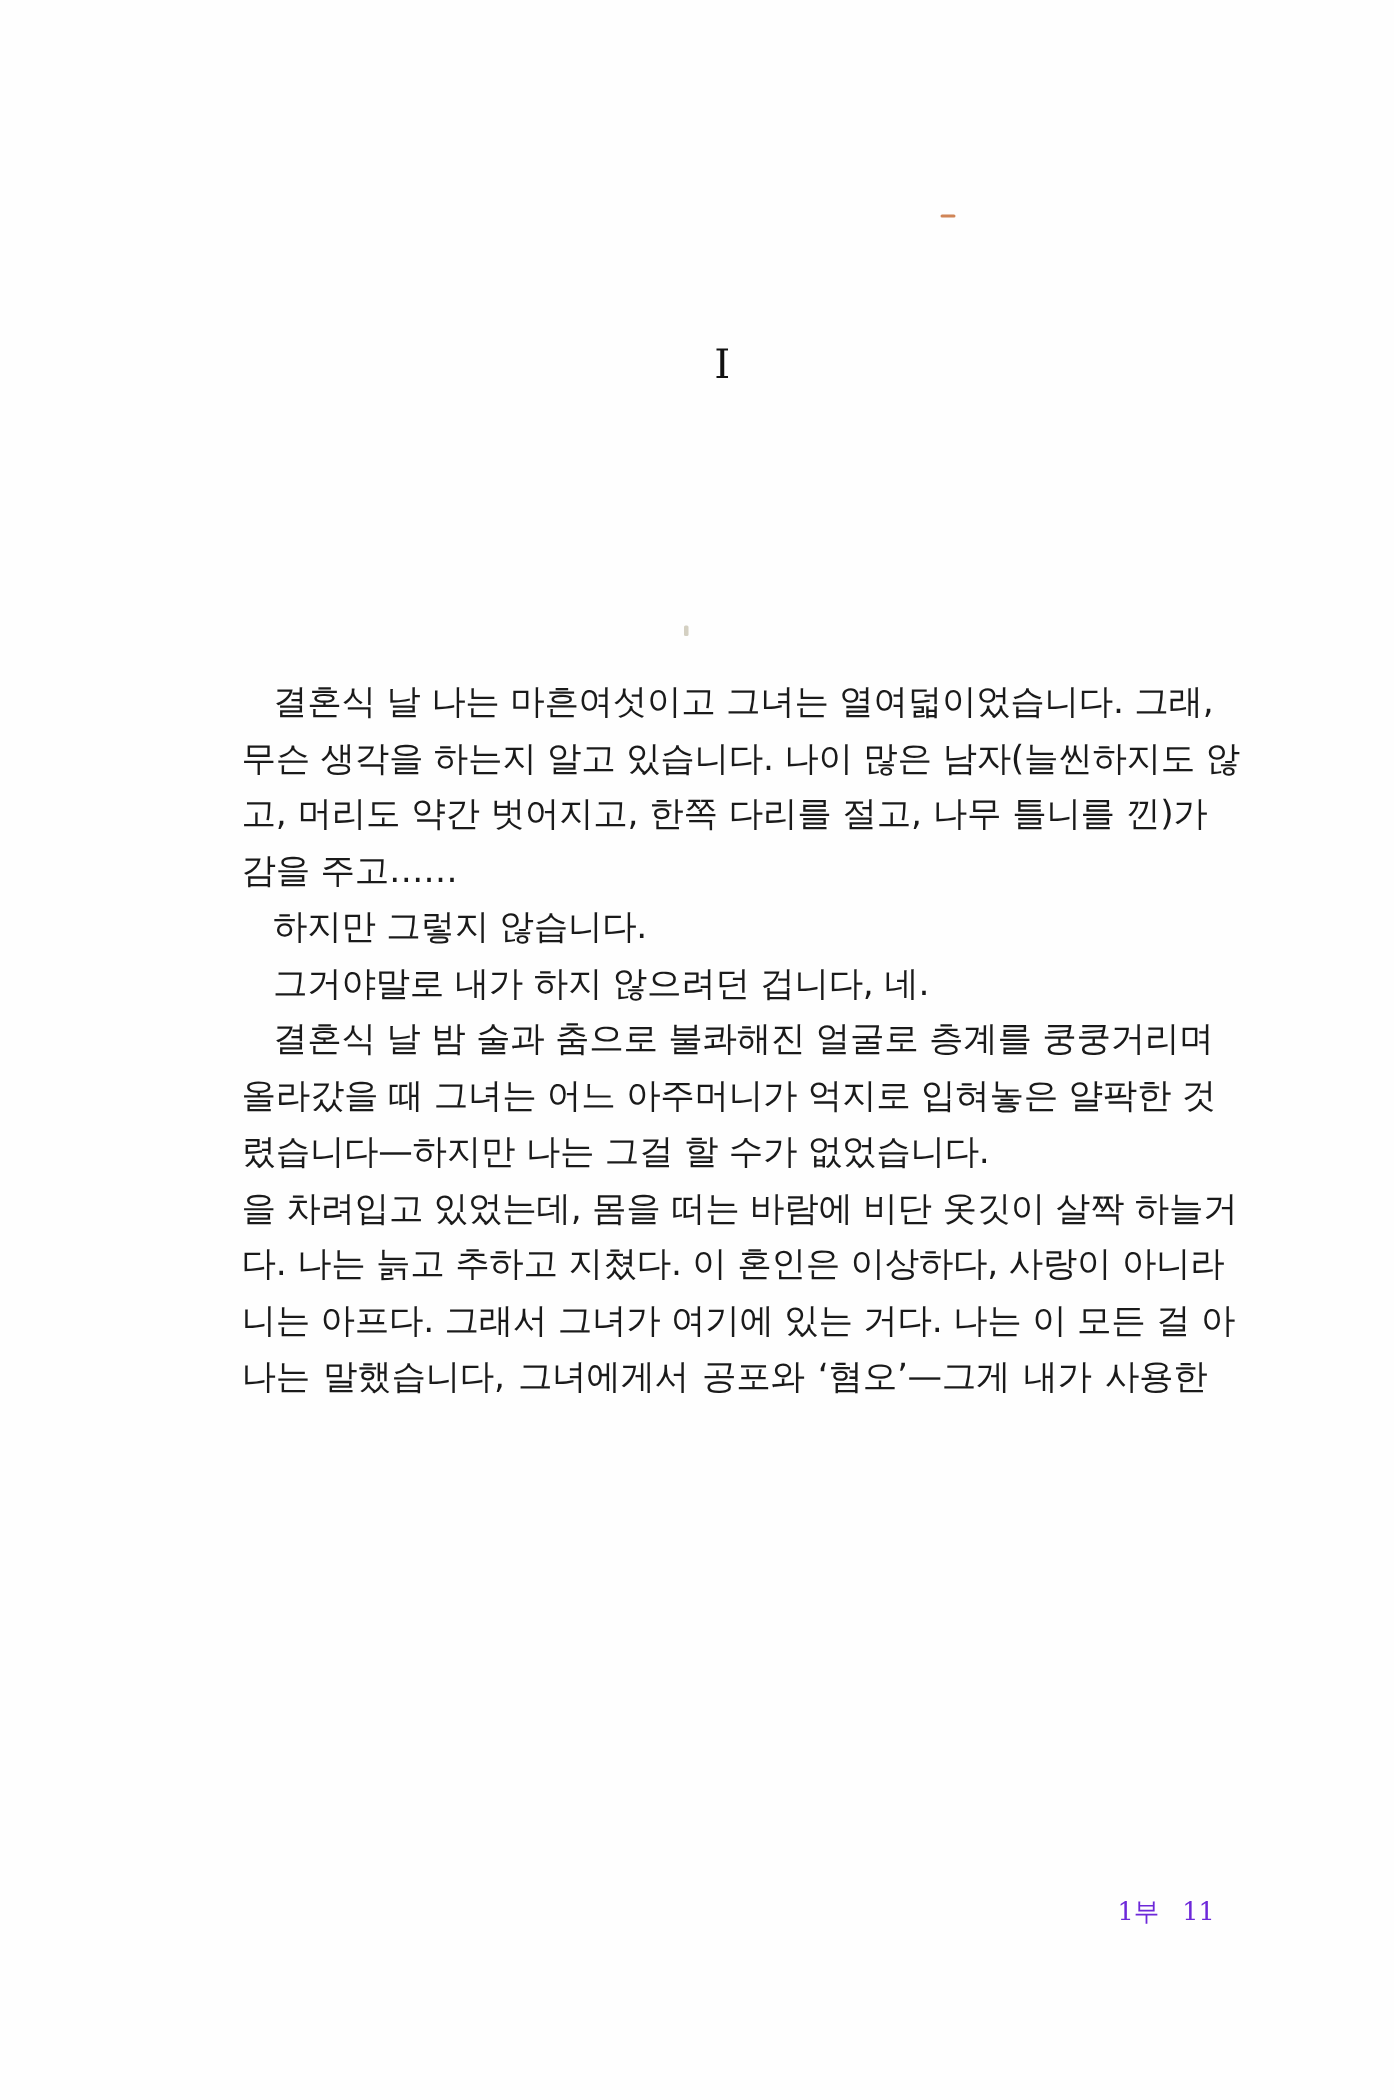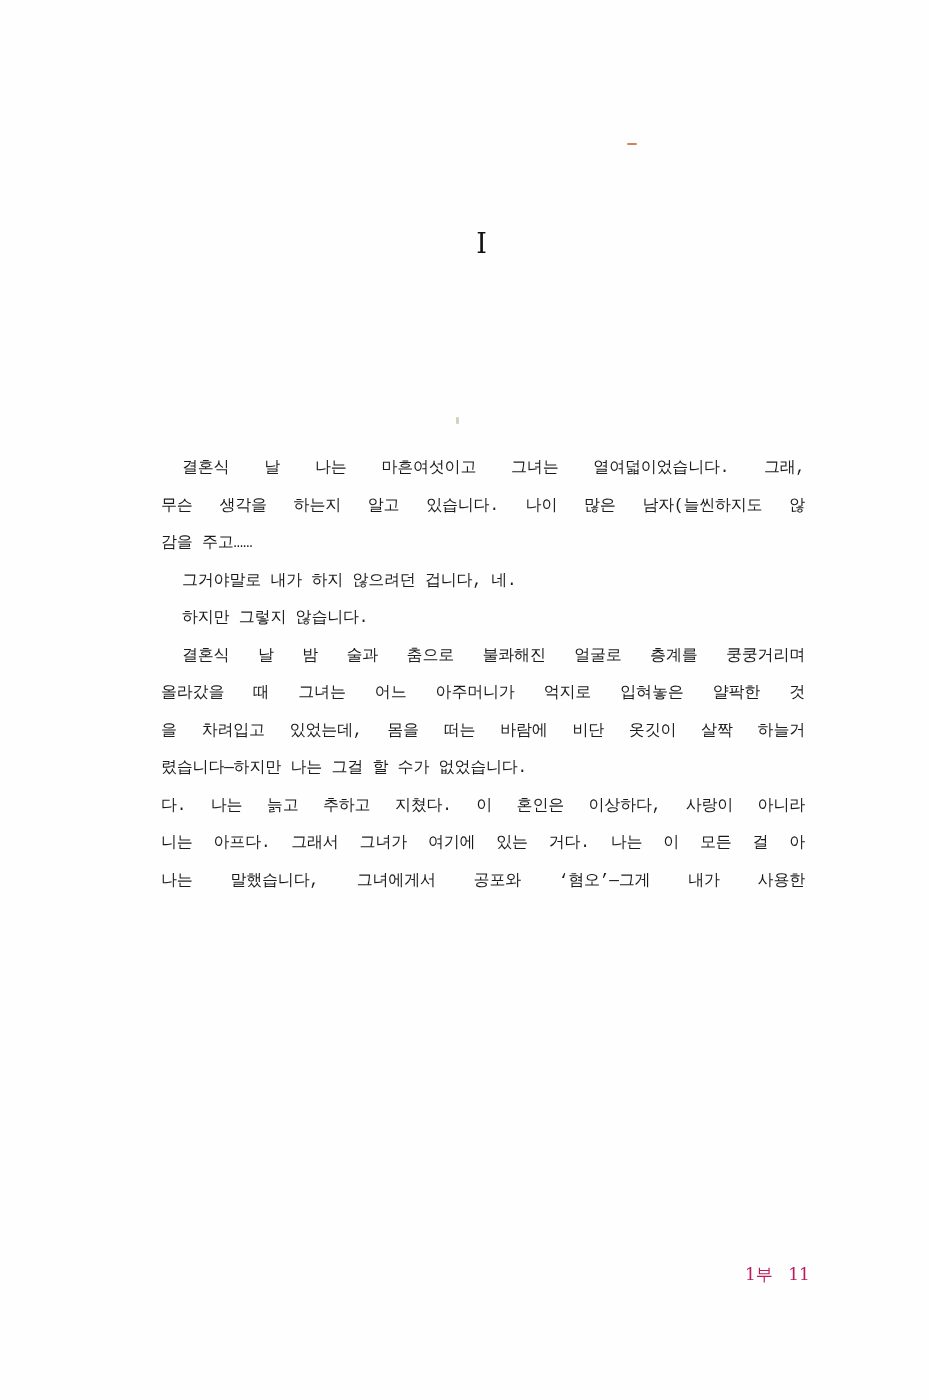--- a/index.html
+++ b/index.html
@@ -54,63 +54,63 @@
     }
     .body-text {
       position: absolute;
       left: 161px;
       top: 450px;
       width: 644px;
     }
     .line {
       height: 37.5px;
       line-height: 37.5px;
-      font-size: 16px;
+      font-size: 23px;
       white-space: nowrap;
       letter-spacing: -0.2px;
       text-align: justify;
       text-align-last: justify;
       overflow: visible;
-      font-family: Liberation Mono, monospace;
     }
     .line.indent {
       padding-left: 21px;
     }
     .line.last {
       text-align-last: left;
     }
     .footer {
       position: absolute;
       left: 745px;
       top: 1263px;
       font-family: "DejaVu Serif", "Liberation Serif", serif;
       font-size: 17px;
-      color: #be185d;
+      color: #6d28d9;
       word-spacing: 10px;
     }
   </style>
 </head>
 <body>
 
 <div class="page">
   <div class="speck"></div>
   <div class="speck2"></div>
 
   <div class="chapter-number">I</div>
 
   <div class="body-text">
     <div class="line indent">결혼식 날 나는 마흔여섯이고 그녀는 열여덟이었습니다. 그래,</div>
     <div class="line">무슨 생각을 하는지 알고 있습니다. 나이 많은 남자(늘씬하지도 않</div>
+    <div class="line">고, 머리도 약간 벗어지고, 한쪽 다리를 절고, 나무 틀니를 낀)가</div>
     <div class="line last">감을 주고……</div>
+    <div class="line indent last">하지만 그렇지 않습니다.</div>
     <div class="line indent last">그거야말로 내가 하지 않으려던 겁니다, 네.</div>
-    <div class="line indent last">하지만 그렇지 않습니다.</div>
     <div class="line indent">결혼식 날 밤 술과 춤으로 불콰해진 얼굴로 층계를 쿵쿵거리며</div>
     <div class="line">올라갔을 때 그녀는 어느 아주머니가 억지로 입혀놓은 얄팍한 것</div>
+    <div class="line last">렸습니다—하지만 나는 그걸 할 수가 없었습니다.</div>
     <div class="line">을 차려입고 있었는데, 몸을 떠는 바람에 비단 옷깃이 살짝 하늘거</div>
-    <div class="line last">렸습니다—하지만 나는 그걸 할 수가 없었습니다.</div>
     <div class="line">다. 나는 늙고 추하고 지쳤다. 이 혼인은 이상하다, 사랑이 아니라</div>
     <div class="line">니는 아프다. 그래서 그녀가 여기에 있는 거다. 나는 이 모든 걸 아</div>
     <div class="line">나는 말했습니다, 그녀에게서 공포와 ‘혐오’—그게 내가 사용한</div>
   </div>
 
   <div class="footer">
     <span>1부</span>
     <span>11</span>
   </div>
 </div>

